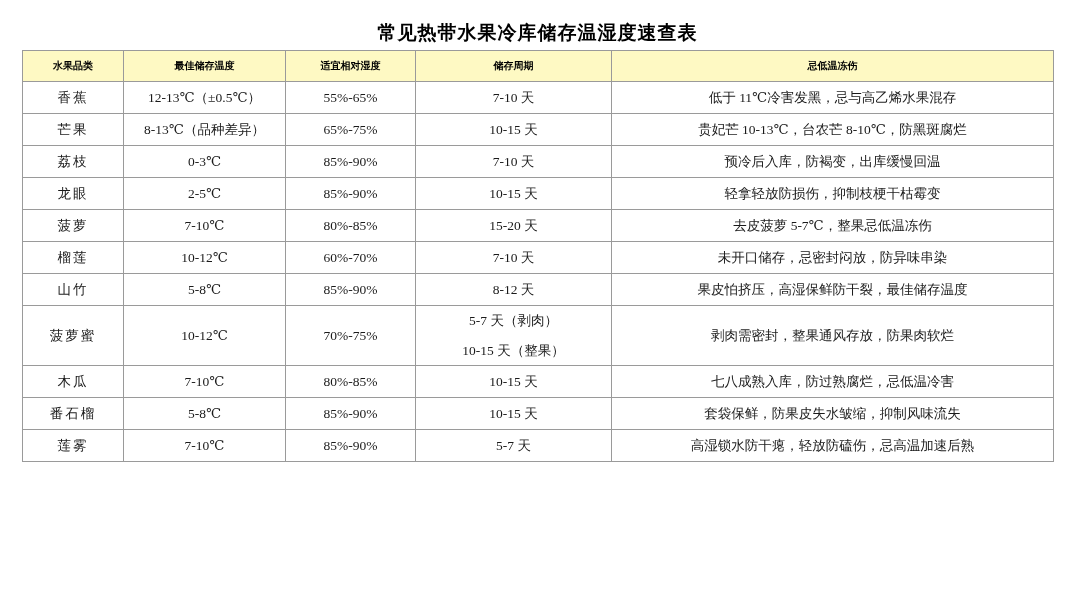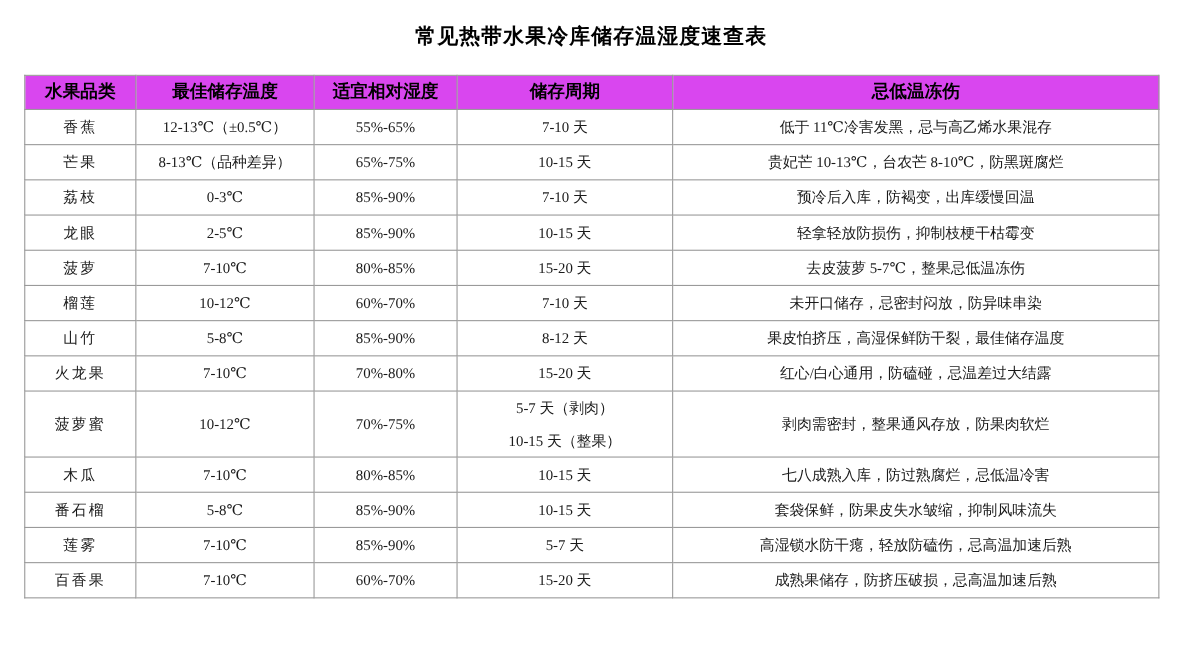--- a/index.html
+++ b/index.html
@@ -19,21 +19,21 @@
     height: 609px;
     box-sizing: border-box;
     padding: 0;
     position: relative;
   }
   .doc-title {
     text-align: center;
     font-size: 19px;
     font-weight: bold;
     letter-spacing: 1px;
-    margin: 20px 0 22px 0;
+    margin: 20px 0 4px 0;
     color: #000;
   }
   .table-wrap {
     padding: 0 22px;
   }
   table.fruit-table {
     width: 1031px;
     border-collapse: collapse;
     table-layout: fixed;
     font-size: 13.5px;
@@ -41,23 +41,23 @@
   table.fruit-table th,
   table.fruit-table td {
     border: 1px solid #9a9a9a;
     text-align: center;
     vertical-align: middle;
     padding: 0;
     height: 31px;
     line-height: 1.45;
   }
   table.fruit-table thead th {
-    background: #d946ef;
+    background: #fef9c3;
     font-weight: bold;
-    font-size: 16px;
+    font-size: 10px;
     height: 30px;
     color: #000;
   }
   col.c0 { width: 101px; }
   col.c1 { width: 162px; }
   col.c2 { width: 130px; }
   col.c3 { width: 196px; }
   col.c4 { width: 442px; }
 
   td.cell-name { letter-spacing: 2px; }
@@ -137,27 +137,20 @@
             <td class="cell-period">7-10 天</td>
             <td class="cell-note">未开口储存，忌密封闷放，防异味串染</td>
           </tr>
           <tr>
             <td class="cell-name">山竹</td>
             <td class="cell-temp">5-8℃</td>
             <td class="cell-hum">85%-90%</td>
             <td class="cell-period">8-12 天</td>
             <td class="cell-note">果皮怕挤压，高湿保鲜防干裂，最佳储存温度</td>
           </tr>
-          <tr>
-            <td class="cell-name">火龙果</td>
-            <td class="cell-temp">7-10℃</td>
-            <td class="cell-hum">70%-80%</td>
-            <td class="cell-period">15-20 天</td>
-            <td class="cell-note">红心/白心通用，防磕碰，忌温差过大结露</td>
-          </tr>
           <tr class="tall">
             <td class="cell-name">菠萝蜜</td>
             <td class="cell-temp">10-12℃</td>
             <td class="cell-hum">70%-75%</td>
             <td class="cell-period multiline">
               <span class="ln">5-7 天（剥肉）</span>
               <span class="ln">10-15 天（整果）</span>
             </td>
             <td class="cell-note">剥肉需密封，整果通风存放，防果肉软烂</td>
           </tr>
@@ -175,24 +168,17 @@
             <td class="cell-period">10-15 天</td>
             <td class="cell-note">套袋保鲜，防果皮失水皱缩，抑制风味流失</td>
           </tr>
           <tr>
             <td class="cell-name">莲雾</td>
             <td class="cell-temp">7-10℃</td>
             <td class="cell-hum">85%-90%</td>
             <td class="cell-period">5-7 天</td>
             <td class="cell-note">高湿锁水防干瘪，轻放防磕伤，忌高温加速后熟</td>
           </tr>
-          <tr>
-            <td class="cell-name">百香果</td>
-            <td class="cell-temp">7-10℃</td>
-            <td class="cell-hum">60%-70%</td>
-            <td class="cell-period">15-20 天</td>
-            <td class="cell-note">成熟果储存，防挤压破损，忌高温加速后熟</td>
-          </tr>
         </tbody>
     </table>
   </div>
 
 </div>
 
 </body></html>

